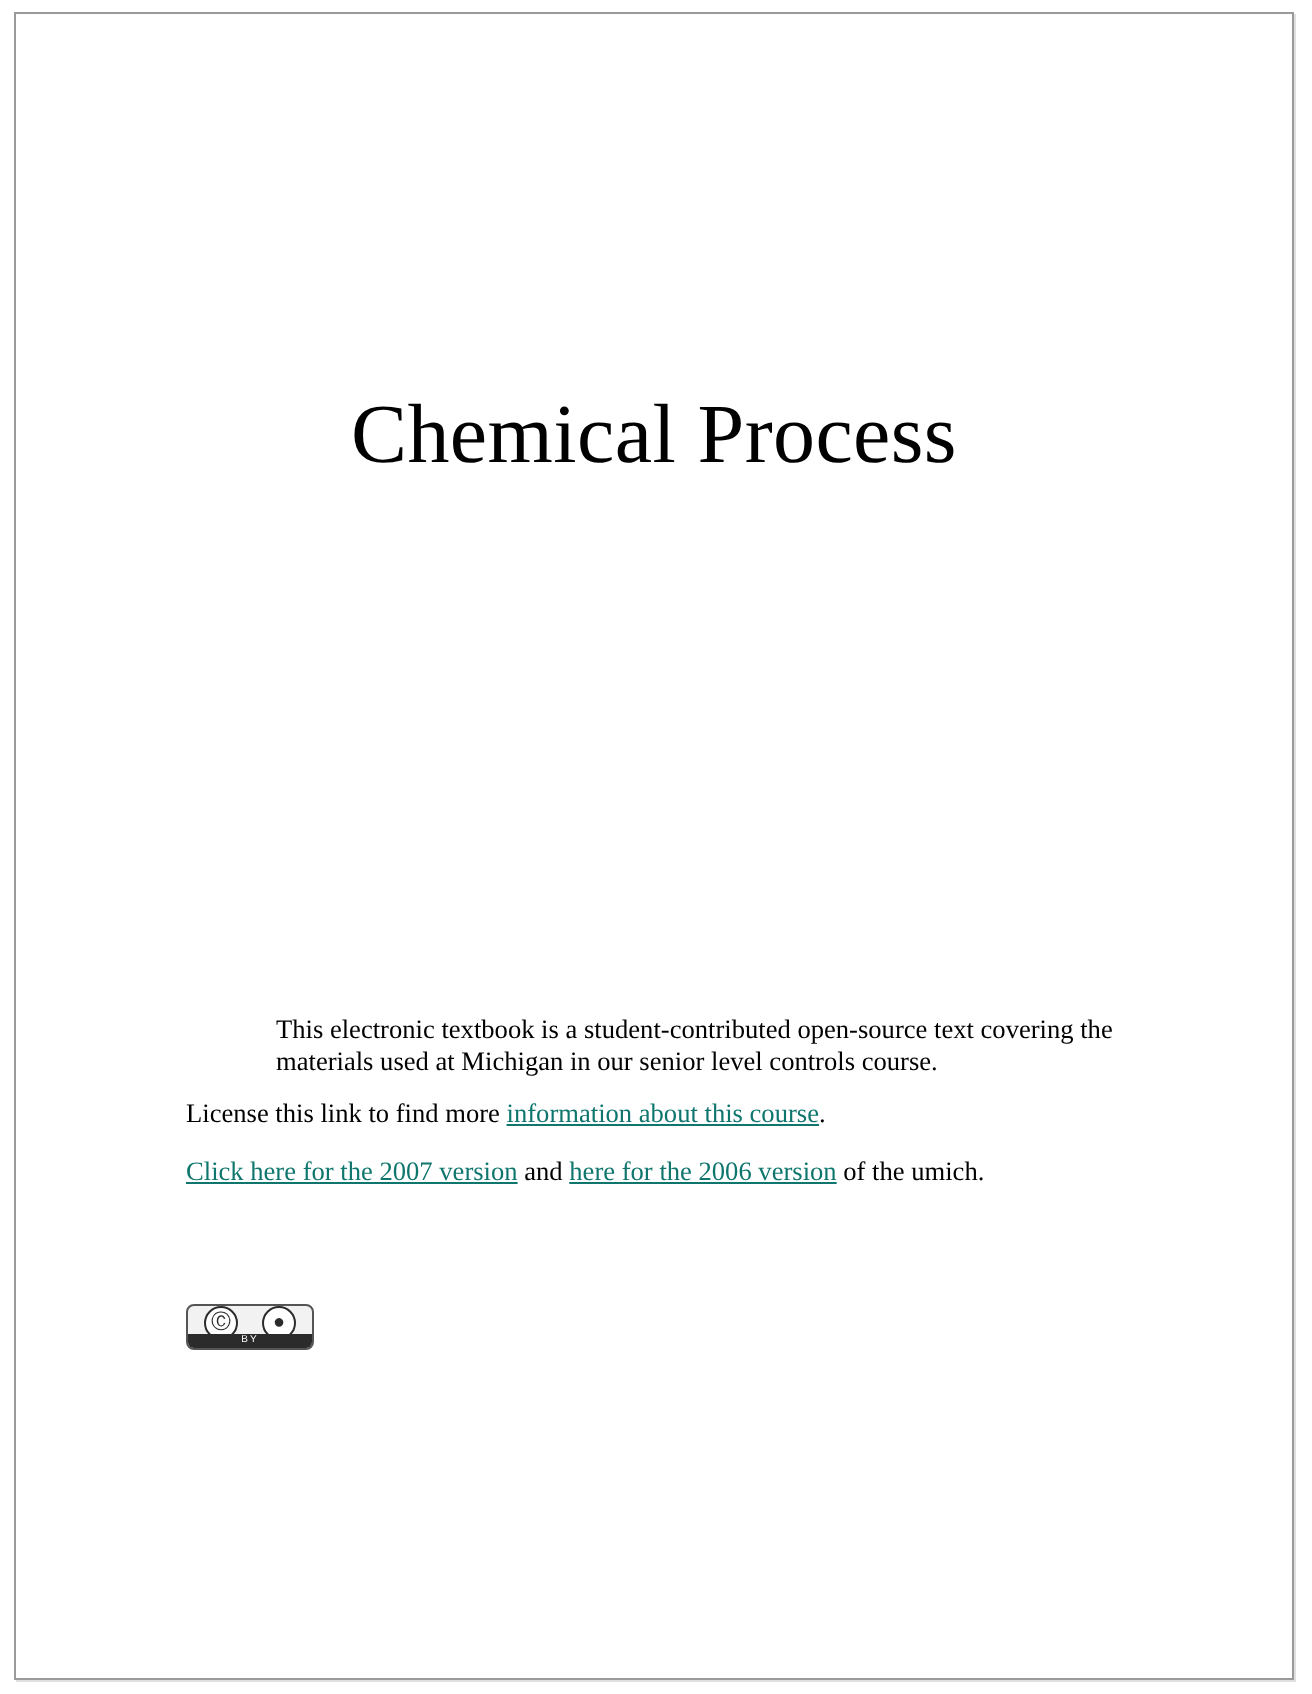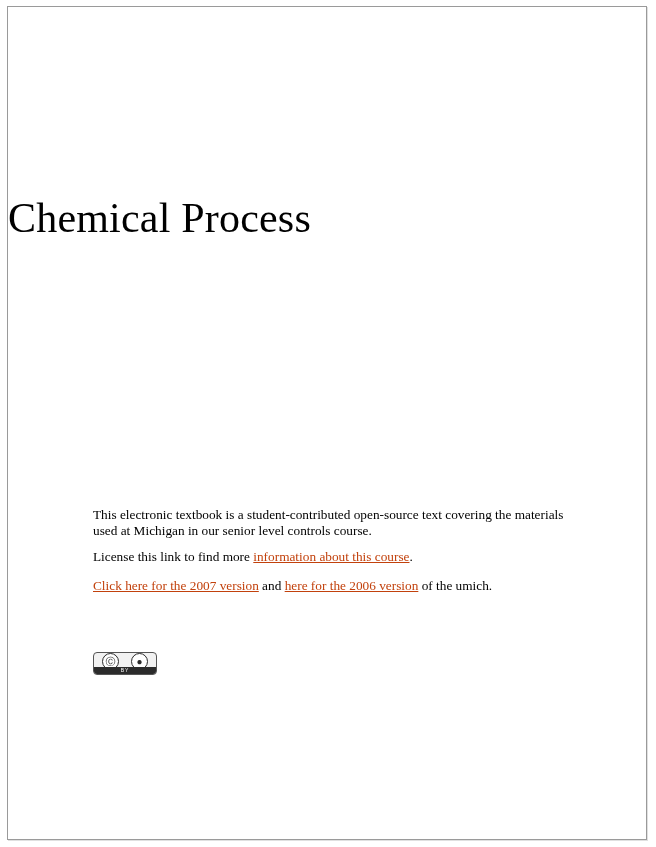--- a/index.html
+++ b/index.html
@@ -23,21 +23,21 @@
     border: 1px solid #9a9a9a;
     box-sizing: border-box;
     box-shadow: 1px 1px 0 rgba(0,0,0,0.12);
     overflow: hidden;
   }
   .title-block {
     position: absolute;
     left: 0;
     top: 186px;
     width: 638px;
-    text-align: left;
+    text-align: center;
   }
   .title-line {
     font-family: "Liberation Serif", serif;
     font-size: 42px;
     line-height: 50px;
     color: #000000;
     letter-spacing: 0.2px;
     white-space: nowrap;
   }
   .body-block {
@@ -48,26 +48,27 @@
     color: #000000;
   }
   .para {
     font-family: "Liberation Serif", serif;
     font-size: 13.3px;
     line-height: 16.4px;
     margin: 0 0 13px 0;
   }
   .para.tight {
     margin-bottom: 9px;
+    margin-left: 45px;
   }
   .para.first {
     margin-bottom: 9px;
   }
   a.link {
-    color: #c2410c;
+    color: #0f766e;
     text-decoration: underline;
   }
   .license-row {
     position: absolute;
     left: 85px;
     top: 645px;
     width: 480px;
     display: flex;
     align-items: center;
   }

